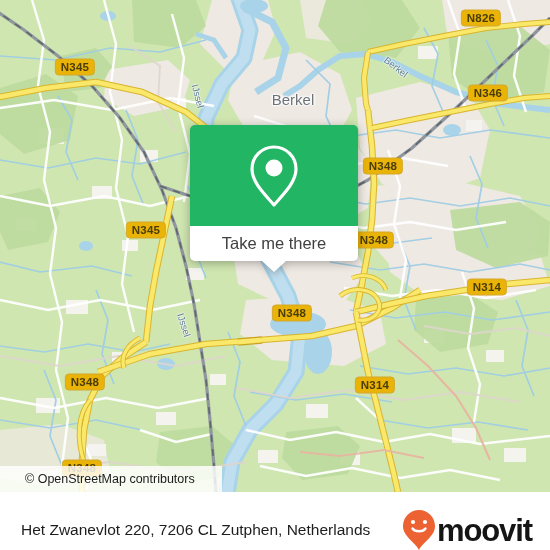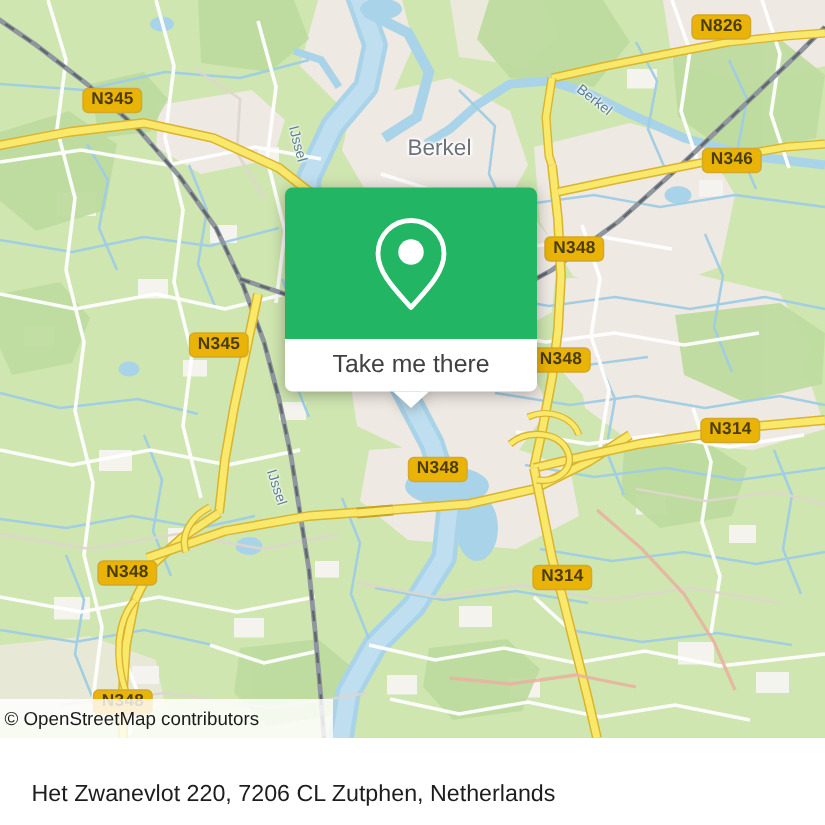--- a/index.html
+++ b/index.html
@@ -74,21 +74,21 @@
   
   .attribution {
     position: absolute;
     left: 0;
     top: 466px;
     height: 26px;
     width: 222px;
     background: rgba(255,255,255,0.82);
     display: flex;
     align-items: center;
-    padding-left: 3px;
+    padding-left: 25px;
     box-sizing: border-box;
     font-size: 12.5px;
     color: #1b1b1b;
     font-family: "Liberation Sans", sans-serif;
     white-space: nowrap;
     z-index: 40;
   }
 
   
   .popup {
@@ -437,21 +437,21 @@
     <div class="water-label" style="left:396px; top:67px; transform:translate(-50%,-50%) rotate(38deg);">Berkel</div>
 
     <div class="shield" style="left:75px;  top:67px;">N345</div>
     <div class="shield" style="left:146px; top:230px;">N345</div>
     <div class="shield" style="left:85px;  top:382px;">N348</div>
     <div class="shield" style="left:82px;  top:468px;">N348</div>
     <div class="shield" style="left:292px; top:313px;">N348</div>
     <div class="shield" style="left:383px; top:166px;">N348</div>
     <div class="shield" style="left:374px; top:240px;">N348</div>
     <div class="shield" style="left:481px; top:18px;">N826</div>
-    <div class="shield" style="left:488px; top:107px;">N346</div>
+    <div class="shield" style="left:488px; top:93px;">N346</div>
     <div class="shield" style="left:487px; top:287px;">N314</div>
     <div class="shield" style="left:375px; top:385px;">N314</div>
 
     <div class="popup">
       <div class="popup-top">
         <svg class="pin-icon" width="54" height="66" viewBox="0 0 54 66">
           <path d="M27 4 C14.8 4 5 13.8 5 26 C5 40 19 52.5 27 62 C35 52.5 49 40 49 26 C49 13.8 39.2 4 27 4 Z" fill="none" stroke="#ffffff" stroke-width="3.2" stroke-linejoin="round"></path>
           <circle cx="27" cy="25" r="8.5" fill="#ffffff"></circle>
         </svg>
       </div>
@@ -462,15 +462,24 @@
     </div>
 
     <div class="attribution">
       <span>© OpenStreetMap contributors</span>
     </div>
   </div>
 
   <div class="footer">
     <span class="footer-address">Het Zwanevlot 220, 7206 CL Zutphen, Netherlands</span>
 
+    <div class="brand">
+      <svg width="34" height="42" viewBox="0 0 34 42">
+        <path d="M17 1 C8.2 1 1 8.2 1 17 C1 27.5 13 33 17 41 C21 33 33 27.5 33 17 C33 8.2 25.8 1 17 1 Z" fill="#ec6233"></path>
+        <circle cx="11" cy="13" r="2.1" fill="#ffffff"></circle>
+        <circle cx="23" cy="13" r="2.1" fill="#ffffff"></circle>
+        <path d="M10.5 19.5 C13 23.2 21 23.2 23.5 19.5" stroke="#ffffff" stroke-width="2.4" fill="none" stroke-linecap="round"></path>
+      </svg>
+      <span class="brand-word">moovit</span>
+    </div>
   </div>
 
 </div>
 
 </body></html>

